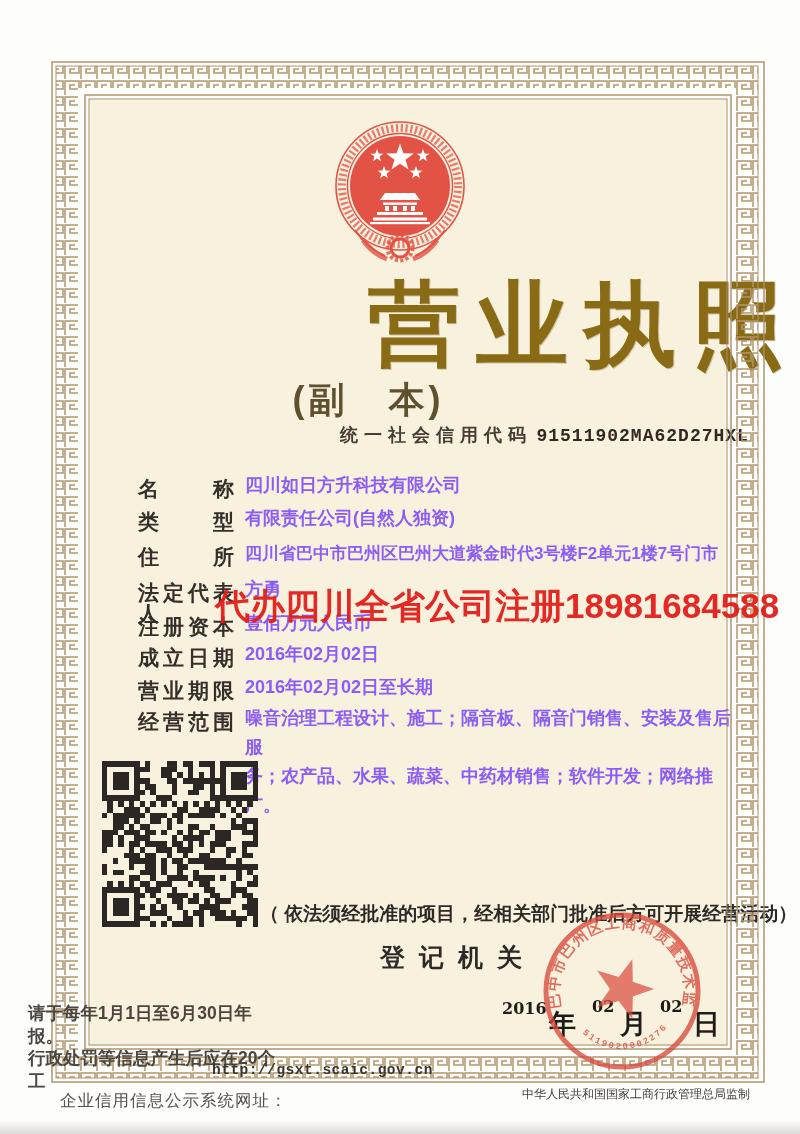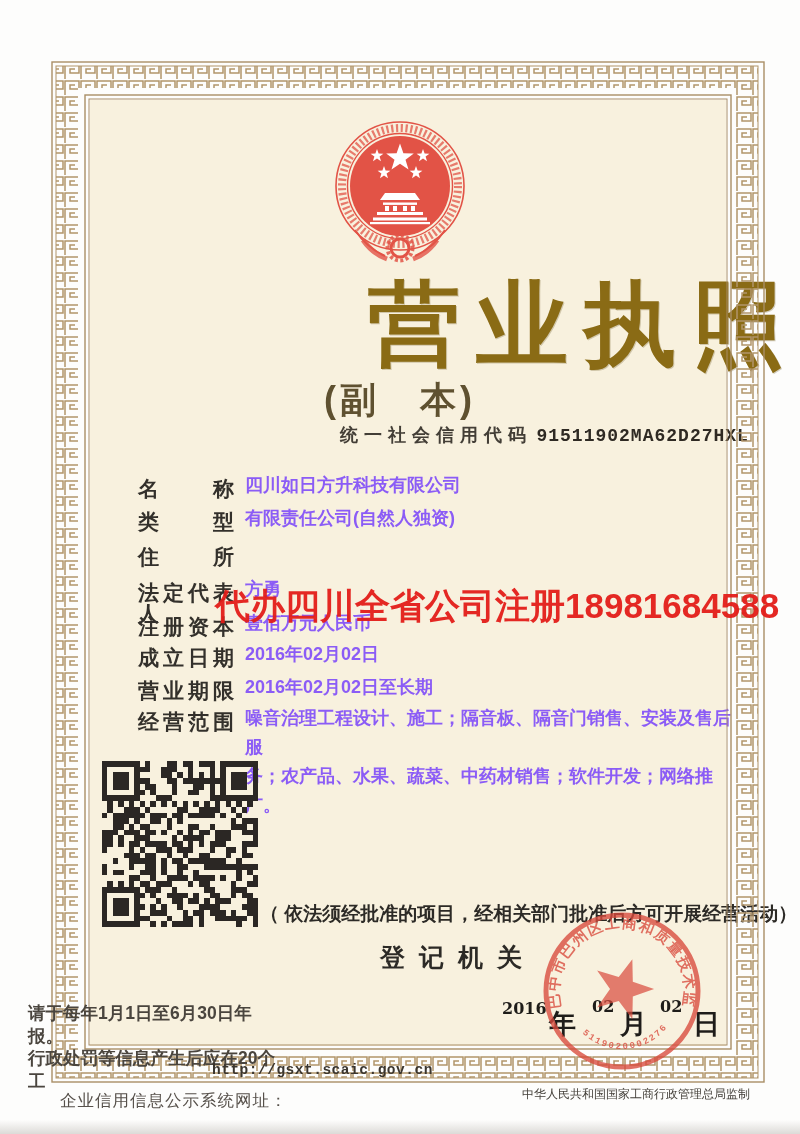--- a/index.html
+++ b/index.html
@@ -5,21 +5,21 @@
   html,body{margin:0;padding:0;background:#ffffff;}
   .page{position:relative;width:800px;height:1134px;background:#fdfdfc;overflow:hidden;
         font-family:"Liberation Sans",sans-serif;color:#2b2824;}
   .abs{position:absolute;}
   
   .panel{left:90px;top:100px;width:636px;height:946px;background:#f8f1de;}
   
   .cert-title{left:0;top:278px;width:800px;text-align:right;font-size:92px;font-weight:900;
       color:#8a6b15;letter-spacing:16px;margin-right:-16px;line-height:1;
       text-shadow:1px 1px 0 rgba(90,70,10,.25);}
-  .cert-subtitle{left:0;top:376px;width:800px;text-align:center;font-size:36px;font-weight:700;
+  .cert-subtitle{left:0;top:376px;width:737px;text-align:center;font-size:36px;font-weight:700;
       color:#5f5130;letter-spacing:4px;}
   .code-line{left:340px;top:423px;height:26px;white-space:nowrap;}
   .code-label{font-size:18px;font-weight:700;color:#433e36;letter-spacing:6px;}
   .code-value{font-family:"Liberation Mono",monospace;font-size:18px;font-weight:700;color:#2f2a23;letter-spacing:1px;}
   
   .frow{position:absolute;left:138px;width:600px;display:flex;align-items:flex-start;}
   .flabel{display:inline-block;width:96px;font-size:21px;font-weight:700;color:#33302b;
       text-align:justify;text-align-last:justify;flex:0 0 96px;margin-top:7px;line-height:1;}
   .fvalue{margin-left:11px;font-size:18px;font-weight:700;color:#8b5cf6;line-height:29px;white-space:nowrap;}
   .fvalue.small{font-size:17px;}
@@ -110,20 +110,21 @@
   <div class="frow" style="top:471px">
     <span class="flabel">名称</span>
     <span class="fvalue">四川如日方升科技有限公司</span>
   </div>
   <div class="frow" style="top:504px">
     <span class="flabel">类型</span>
     <span class="fvalue">有限责任公司(自然人独资)</span>
   </div>
   <div class="frow" style="top:539px">
     <span class="flabel">住所</span>
+    <span class="fvalue small">四川省巴中市巴州区巴州大道紫金时代3号楼F2单元1楼7号门市</span>
   </div>
   <div class="frow" style="top:575px">
     <span class="flabel">法定代表人</span>
     <span class="fvalue">方勇</span>
   </div>
   <div class="frow" style="top:609px">
     <span class="flabel">注册资本</span>
     <span class="fvalue">壹佰万元人民币</span>
   </div>
   <div class="frow" style="top:640px">

